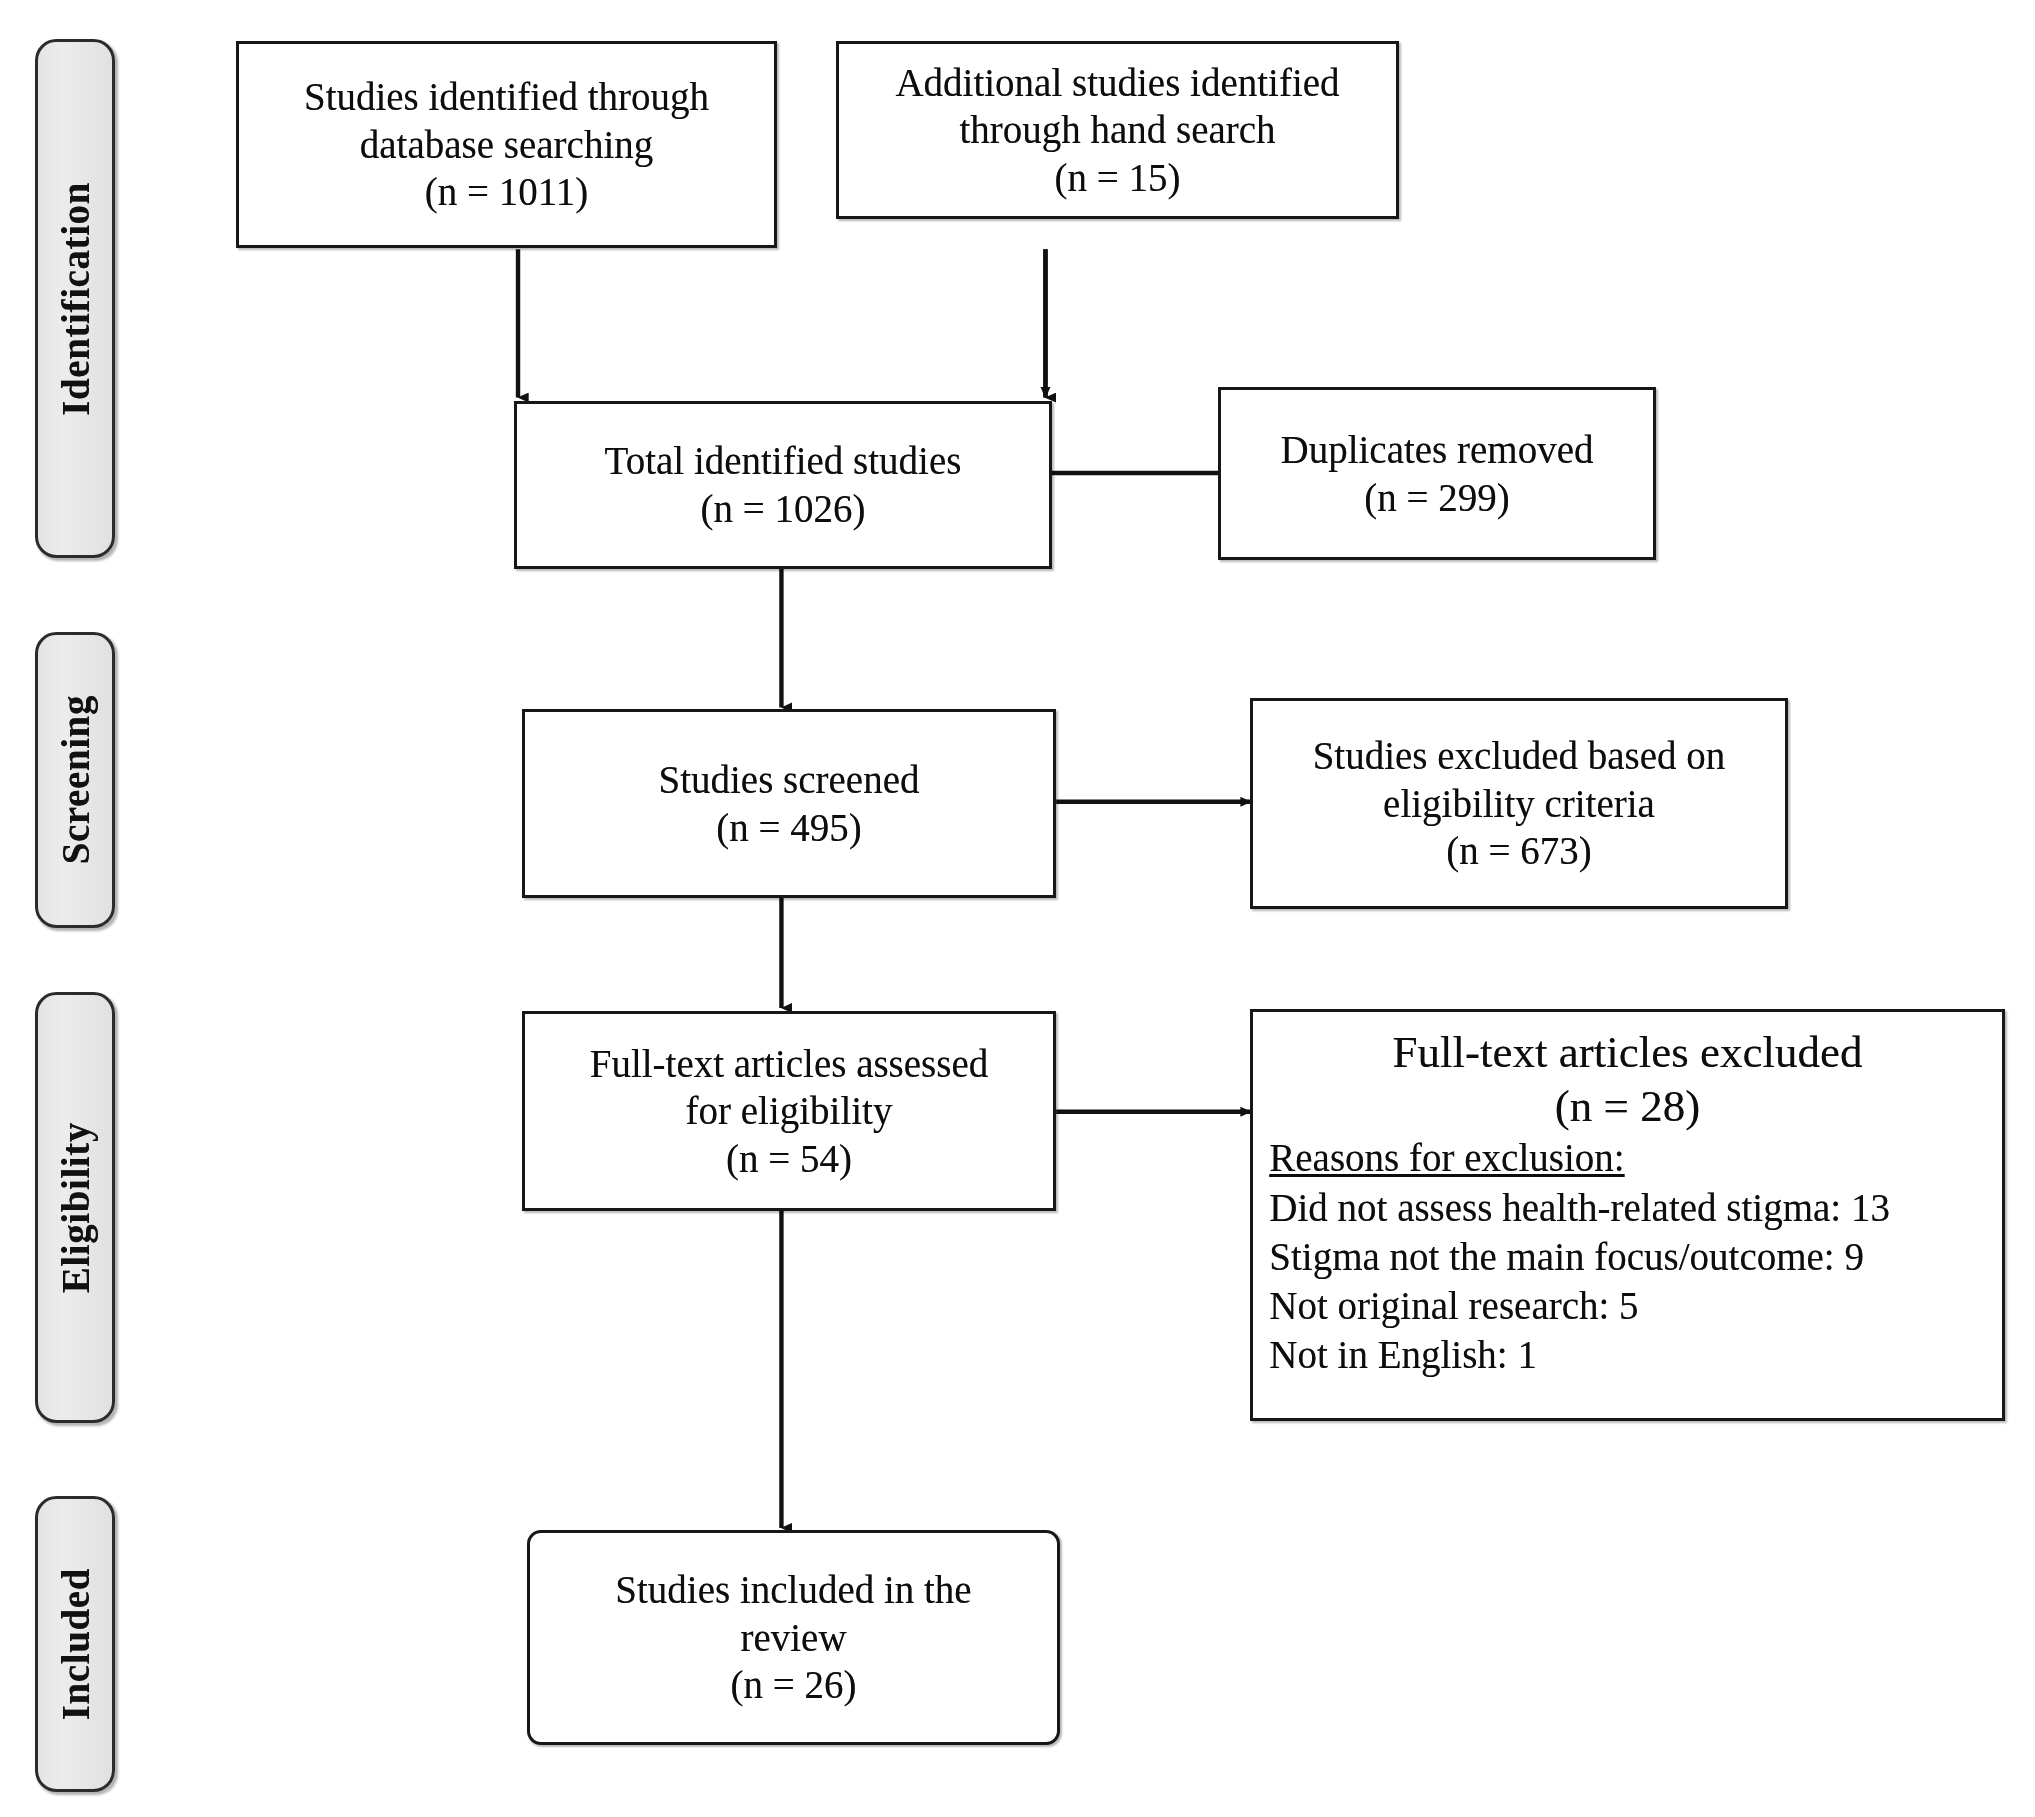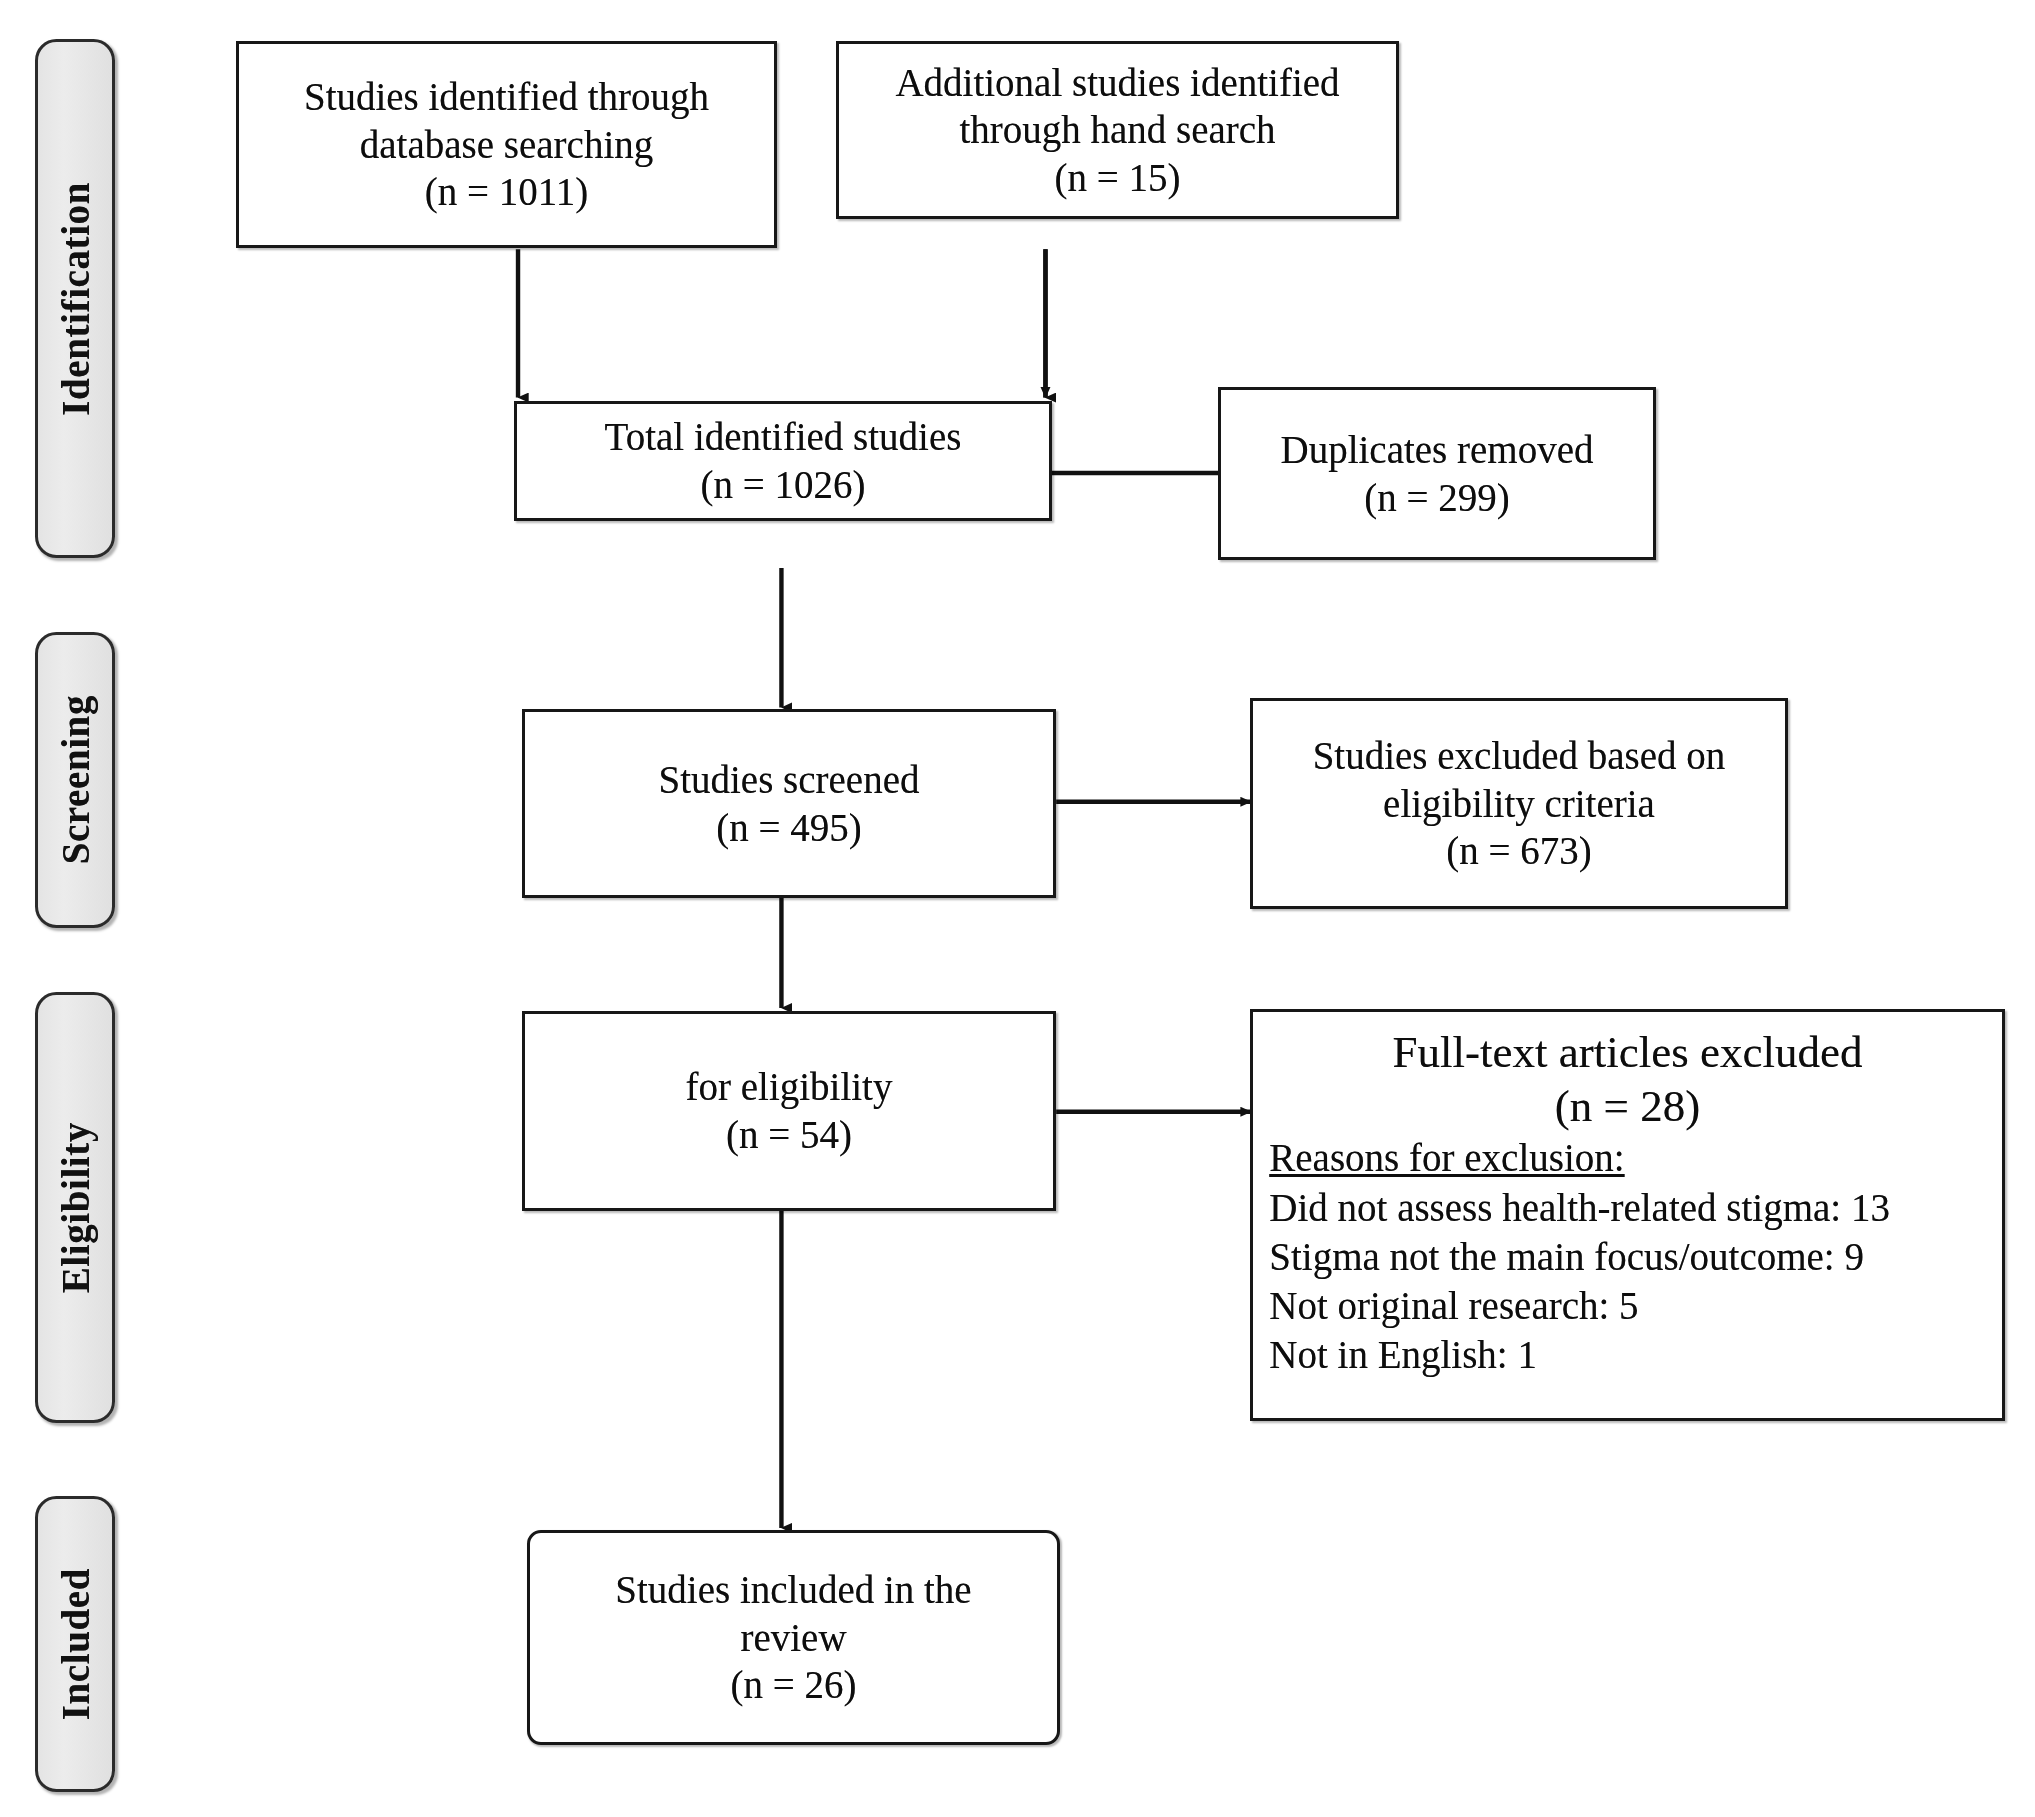--- a/index.html
+++ b/index.html
@@ -163,21 +163,21 @@
     <div class="line">database searching</div>
     <div class="line">(n = 1011)</div>
   </div>
 
   <div class="node-box" style="left:836px; top:41px; width:563px; height:178px;">
     <div class="line">Additional studies identified</div>
     <div class="line">through hand search</div>
     <div class="line">(n = 15)</div>
   </div>
 
-  <div class="node-box" style="left:514px; top:401px; width:538px; height:120px;">
+  <div class="node-box" style="left:514px; top:401px; width:538px; height:168px;">
     <div class="line">Total identified  studies</div>
     <div class="line">(n = 1026)</div>
   </div>
 
   <div class="node-box" style="left:1218px; top:387px; width:438px; height:173px;">
     <div class="line">Duplicates removed</div>
     <div class="line">(n = 299)</div>
   </div>
 
   <div class="node-box" style="left:522px; top:709px; width:534px; height:189px;">
@@ -185,20 +185,21 @@
     <div class="line">(n = 495)</div>
   </div>
 
   <div class="node-box" style="left:1250px; top:698px; width:538px; height:211px;">
     <div class="line">Studies excluded based on</div>
     <div class="line">eligibility  criteria</div>
     <div class="line">(n = 673)</div>
   </div>
 
   <div class="node-box" style="left:522px; top:1011px; width:534px; height:200px;">
+    <div class="line">Full-text  articles assessed</div>
     <div class="line">for eligibility</div>
     <div class="line">(n = 54)</div>
   </div>
 
   <div class="reasons-box" style="left:1250px; top:1009px; width:755px; height:412px;">
     <div class="head">Full-text  articles excluded</div>
     <div class="head">(n = 28)</div>
     <div class="sub-head">Reasons for exclusion:</div>
     <div class="reason">Did not assess health-related stigma: 13</div>
     <div class="reason">Stigma not the main focus/outcome: 9</div>

